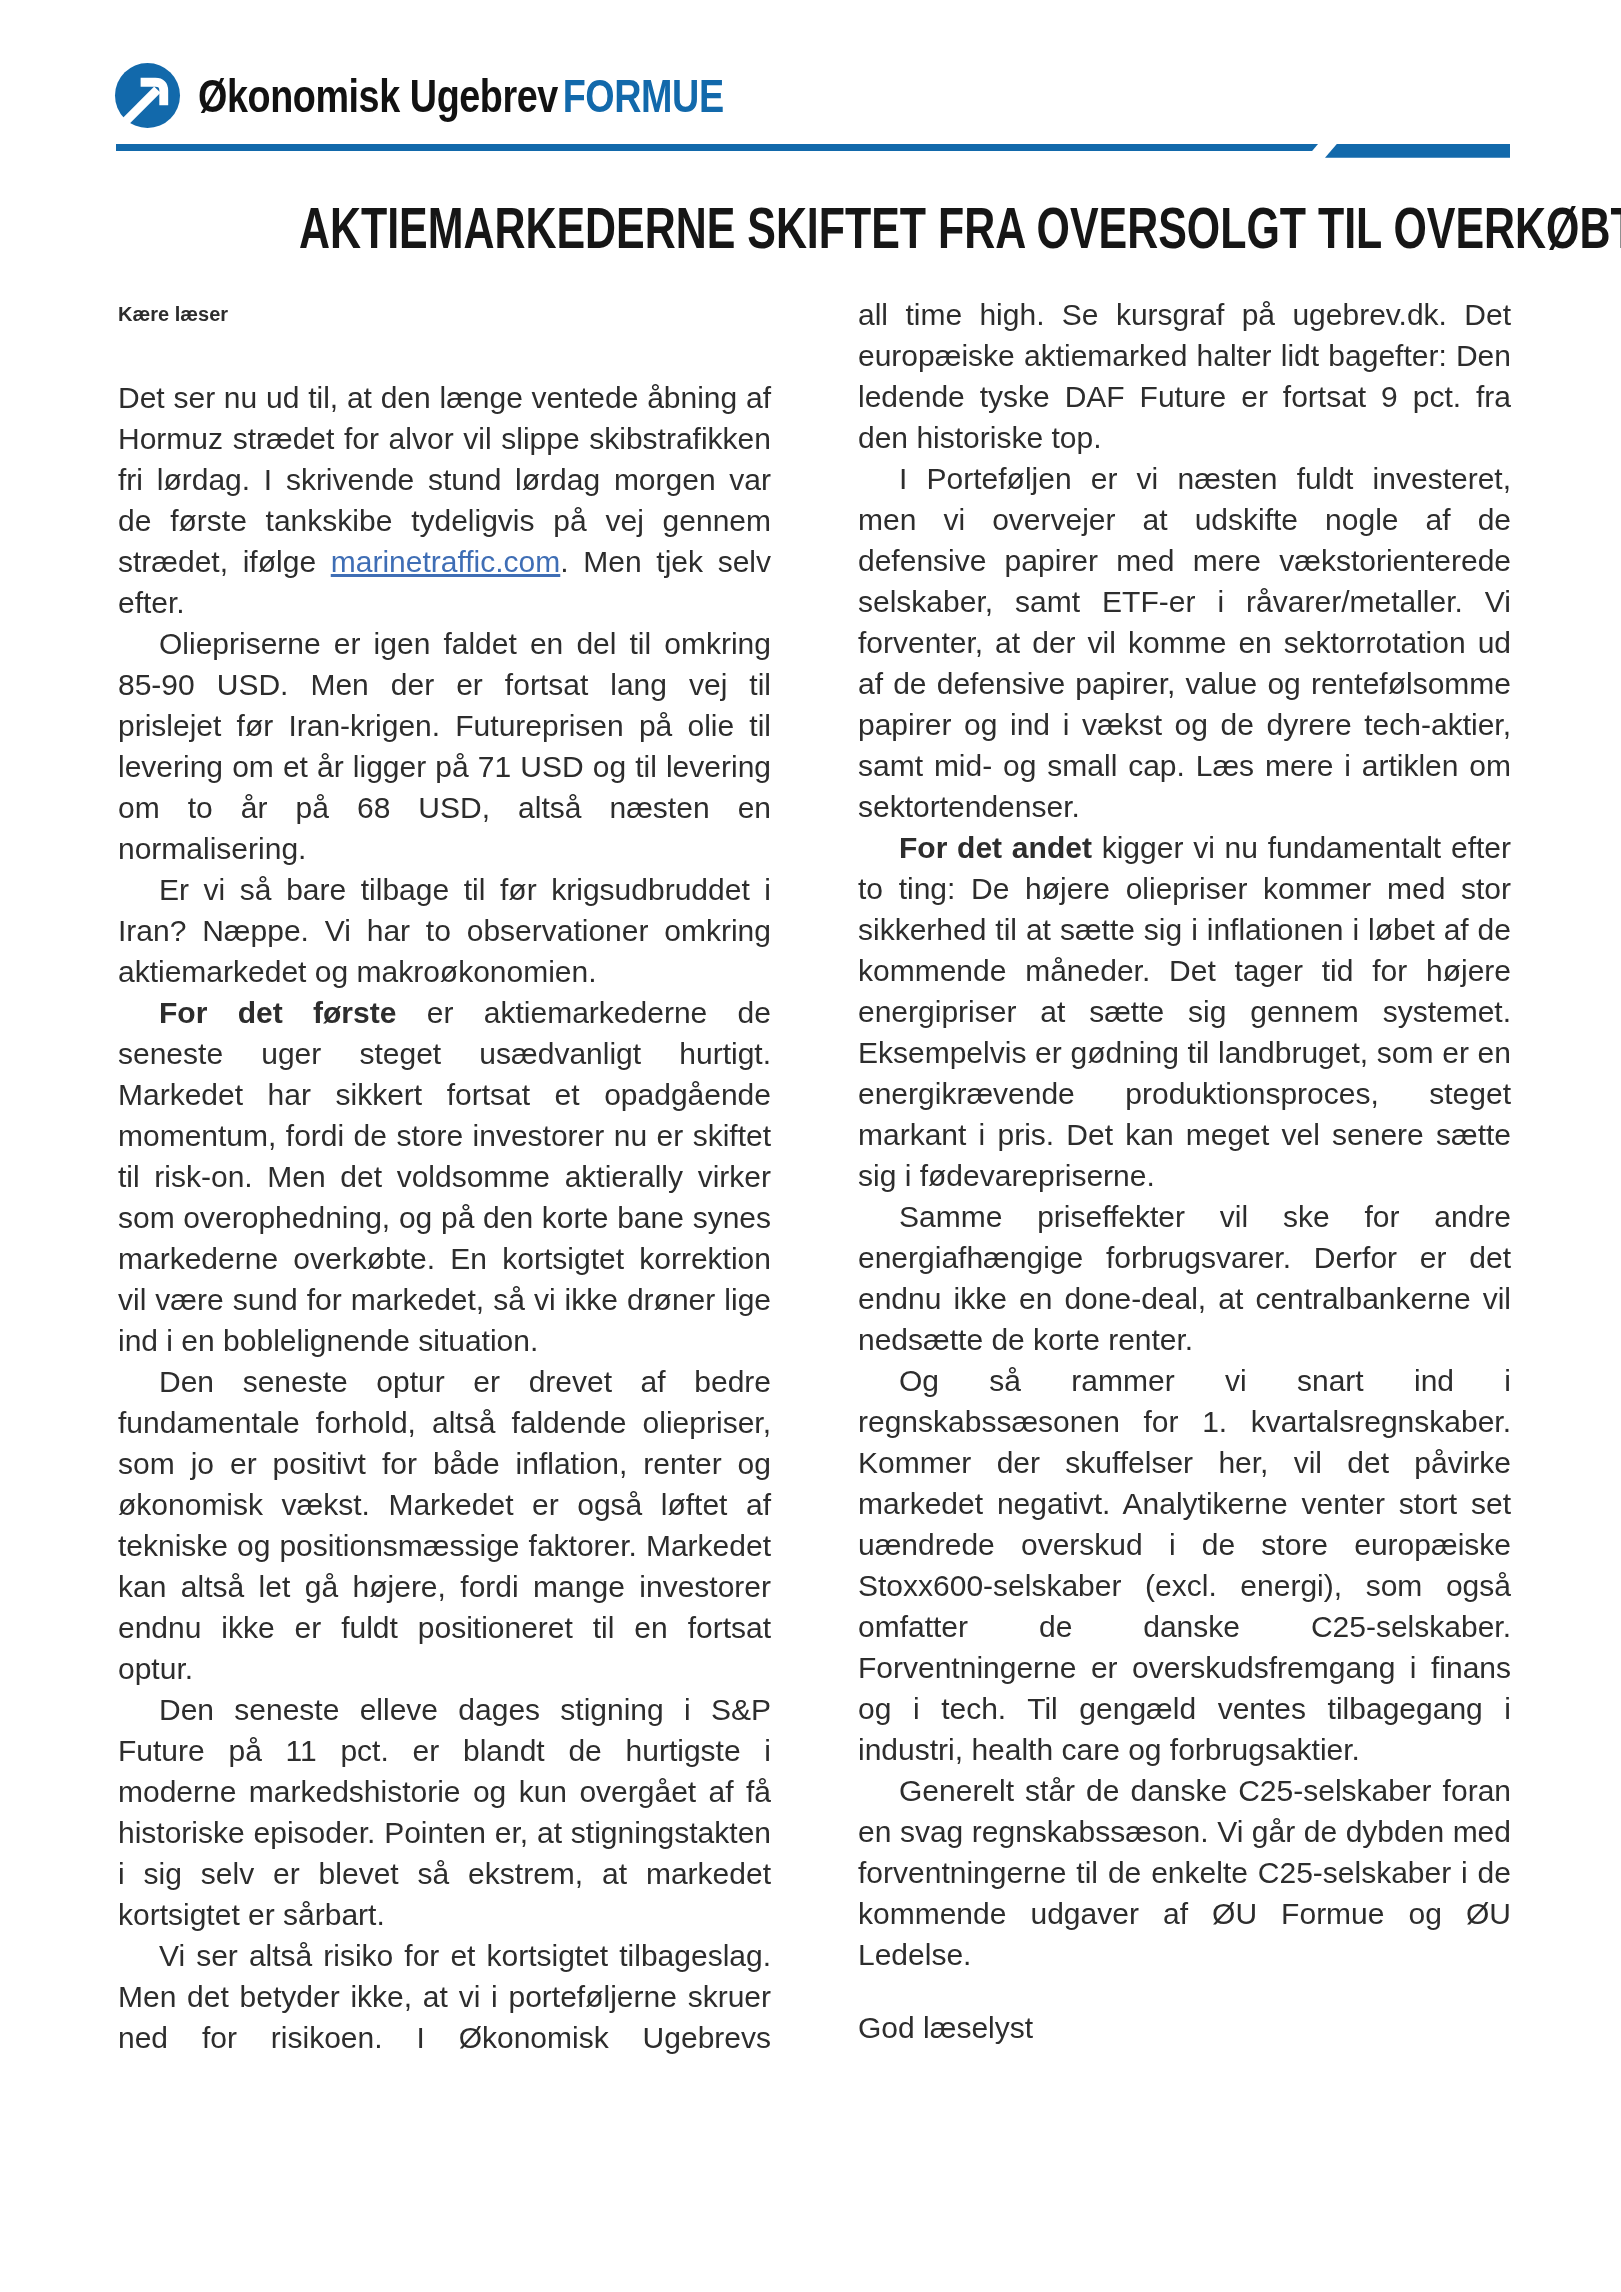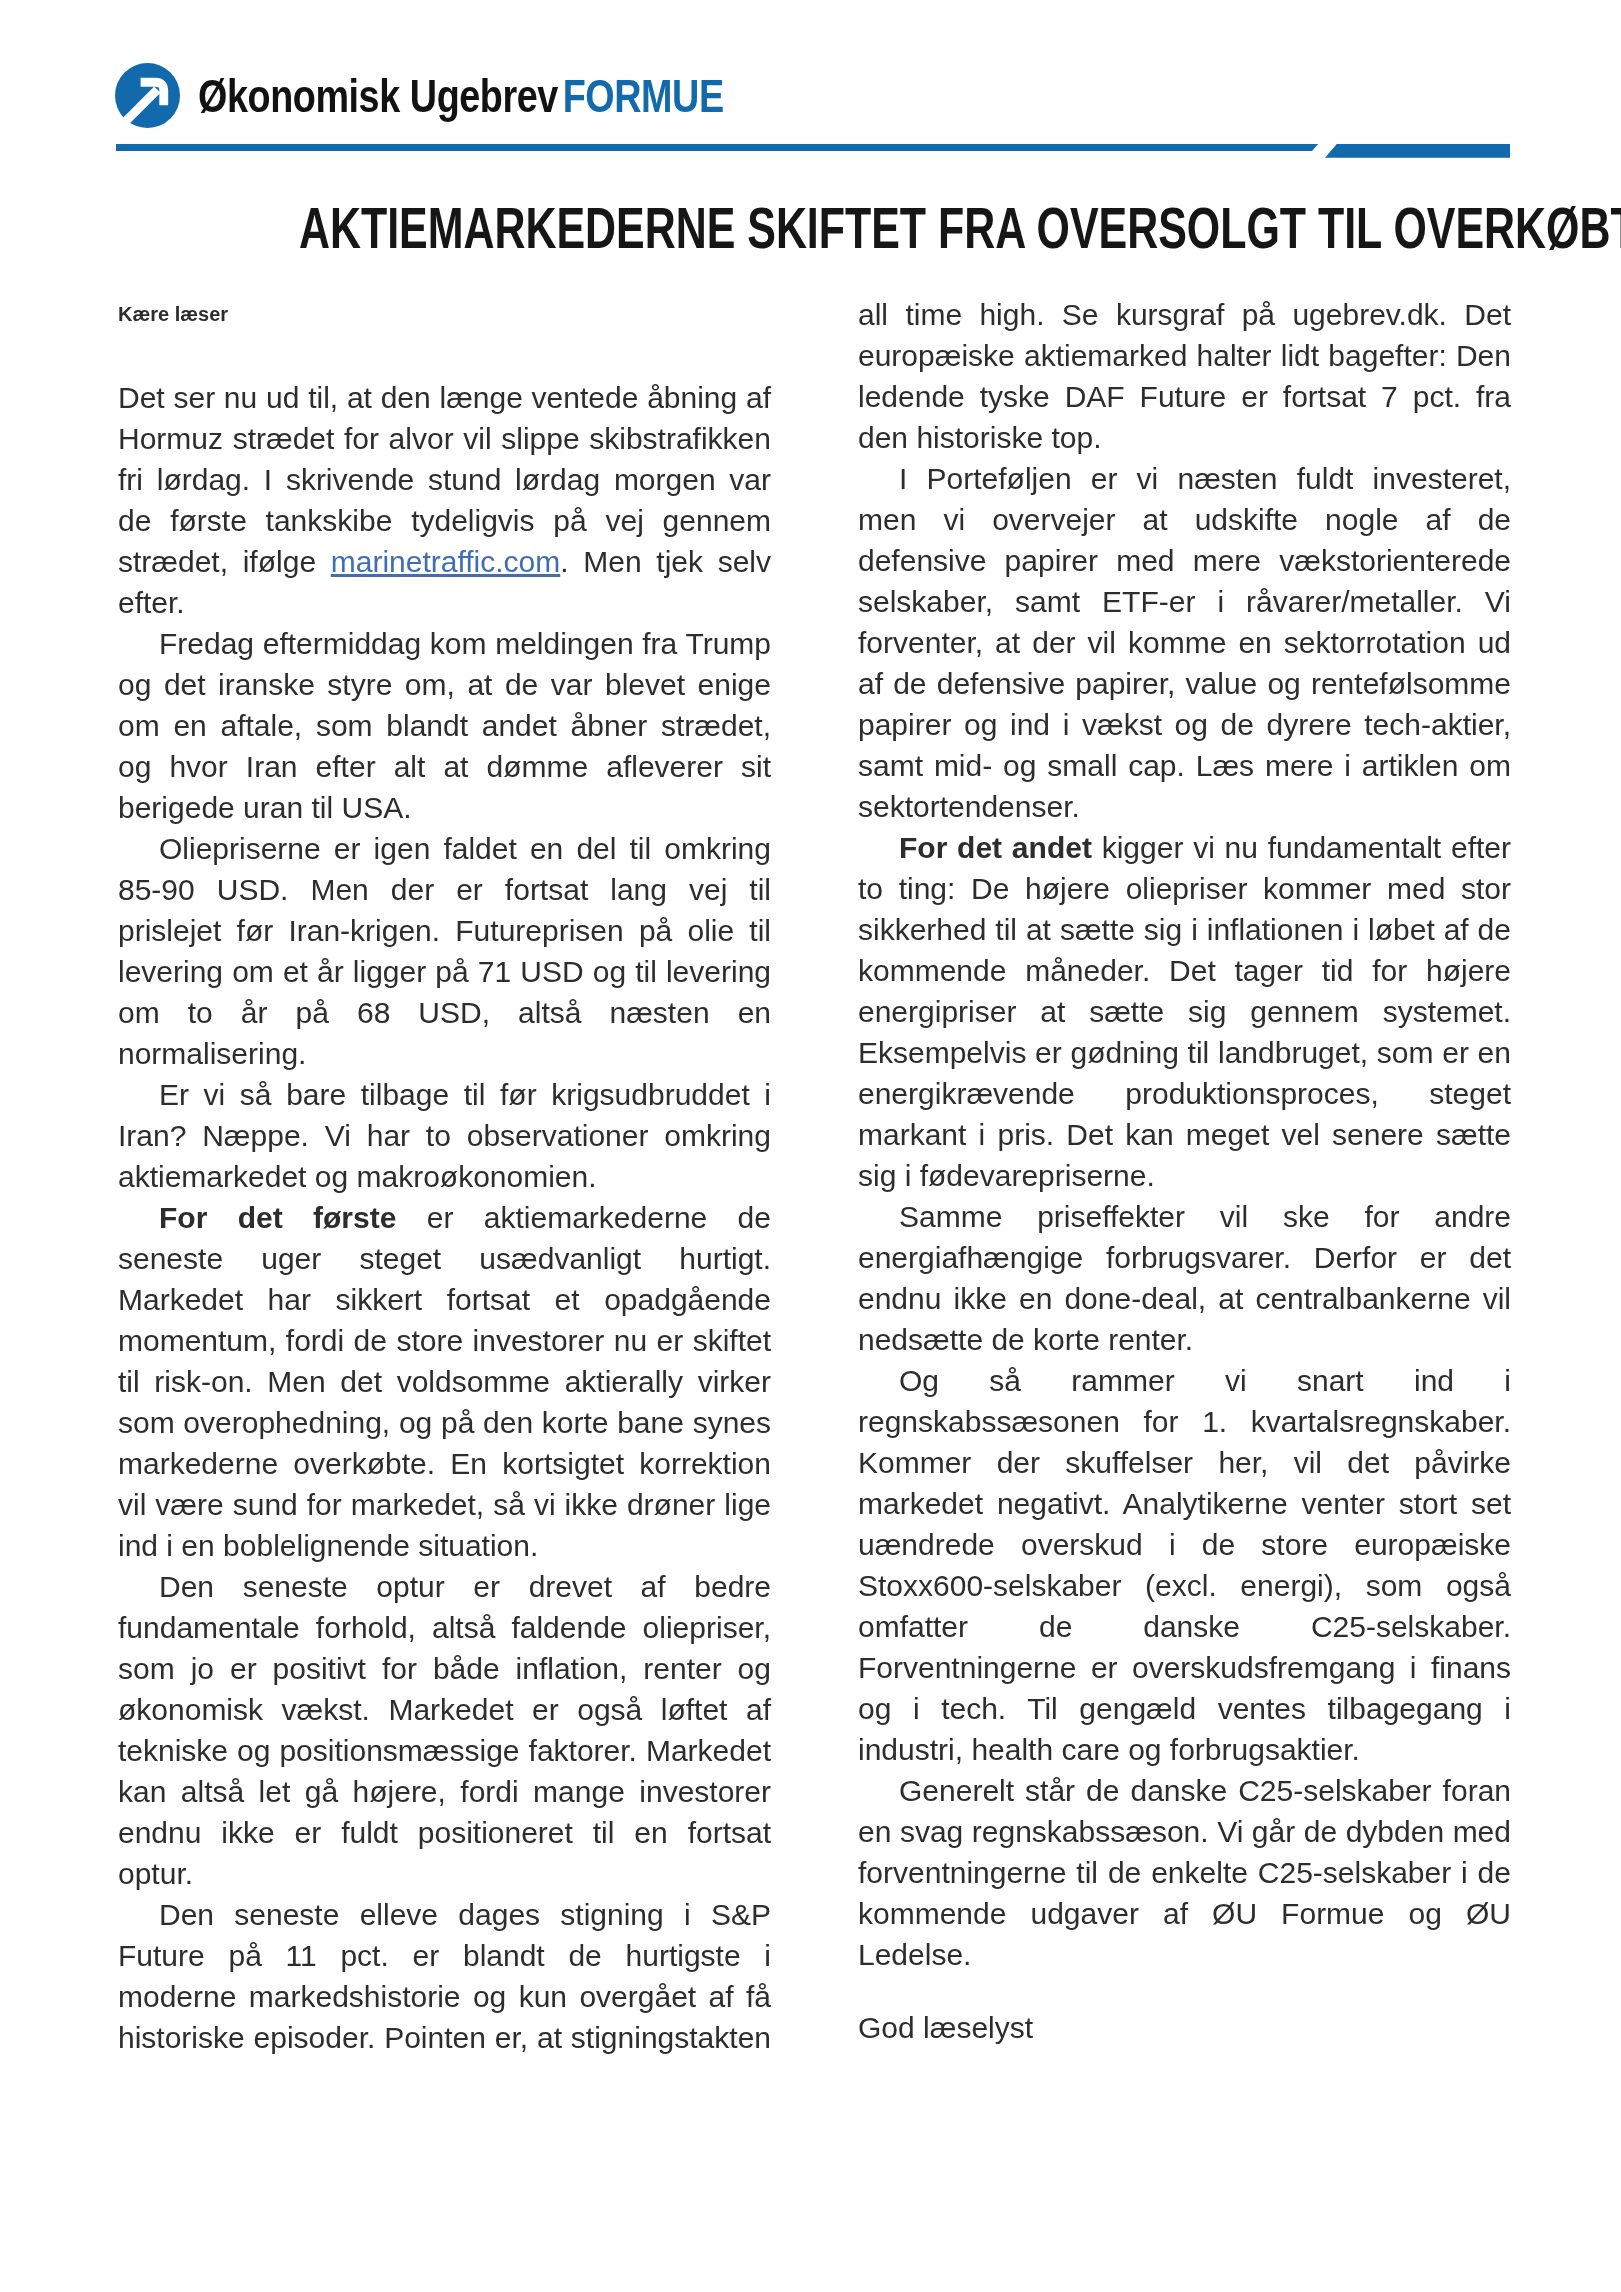--- a/index.html
+++ b/index.html
@@ -102,33 +102,32 @@
   </div>
   <div class="rule-top-thin"></div>
   <div class="rule-top-block"></div>
 
   <div class="headline">AKTIEMARKEDERNE SKIFTET FRA OVERSOLGT TIL OVERKØBT</div>
 
   <div class="col col-left">
     <div class="salutation">Kære læser</div>
     <div>
         <p class="para"><span>Det ser nu ud til, at den længe ventede åbning af Hormuz strædet for alvor vil slippe skibstrafikken fri lørdag. I skrivende stund lørdag morgen var de første tankskibe tydeligvis på vej gennem strædet, ifølge </span><a href="#" class="link">marinetraffic.com</a><span>. Men tjek selv efter.</span></p>
-        <p class="para indent"><span>Fredag eftermiddag kom meldingen fra Trump og det iranske styre om, at de var blevet enige om en aftale, som blandt andet åbner strædet, og hvor Iran efter alt at dømme afleverer sit berigede uran til USA.</span></p>
         <p class="para indent"><span>Oliepriserne er igen faldet en del til omkring 85-90 USD. Men der er fortsat lang vej til prislejet før Iran-krigen. Futureprisen på olie til levering om et år ligger på 71 USD og til levering om to år på 68 USD, altså næsten en normalisering.</span></p>
         <p class="para indent"><span>Er vi så bare tilbage til før krigsudbruddet i Iran? Næppe. Vi har to observationer omkring aktiemarkedet og makroøkonomien.</span></p>
         <p class="para indent"><b>For det første</b><span> er aktiemarkederne de seneste uger steget usædvanligt hurtigt. Markedet har sikkert fortsat et opadgående momentum, fordi de store investorer nu er skiftet til risk-on. Men det voldsomme aktierally virker som overophedning, og på den korte bane synes markederne overkøbte. En kortsigtet korrektion vil være sund for markedet, så vi ikke drøner lige ind i en boblelignende situation.</span></p>
         <p class="para indent"><span>Den seneste optur er drevet af bedre fundamentale forhold, altså faldende oliepriser, som jo er positivt for både inflation, renter og økonomisk vækst. Markedet er også løftet af tekniske og positionsmæssige faktorer. Markedet kan altså let gå højere, fordi mange investorer endnu ikke er fuldt positioneret til en fortsat optur.</span></p>
         <p class="para indent"><span>Den seneste elleve dages stigning i S&amp;P Future på 11 pct. er blandt de hurtigste i moderne markedshistorie og kun overgået af få historiske episoder. Pointen er, at stigningstakten i sig selv er blevet så ekstrem, at markedet kortsigtet er sårbart.</span></p>
         <p class="para indent"><span>Vi ser altså risiko for et kortsigtet tilbageslag. Men det betyder ikke, at vi i porteføljerne skruer ned for risikoen. I Økonomisk Ugebrevs Forsigtige Portefølje vil vi i stedet undlade at skrue op for risikoen lige nu, men afvente et eventuelt tilbagefald.</span></p>
       </div>
   </div>
 
   <div class="col col-right">
     <div>
-        <p class="para"><span>all time high. Se kursgraf på ugebrev.dk. Det europæiske aktiemarked halter lidt bagefter: Den ledende tyske DAF Future er fortsat 7 pct. fra den historiske top.</span></p>
+        <p class="para"><span>all time high. Se kursgraf på ugebrev.dk. Det europæiske aktiemarked halter lidt bagefter: Den ledende tyske DAF Future er fortsat 9 pct. fra den historiske top.</span></p>
         <p class="para indent"><span>I Porteføljen er vi næsten fuldt investeret, men vi overvejer at udskifte nogle af de defensive papirer med mere vækstorienterede selskaber, samt ETF-er i råvarer/metaller. Vi forventer, at der vil komme en sektorrotation ud af de defensive papirer, value og rentefølsomme papirer og ind i vækst og de dyrere tech-aktier, samt mid- og small cap. Læs mere i artiklen om sektortendenser.</span></p>
         <p class="para indent"><b>For det andet</b><span> kigger vi nu fundamentalt efter to ting: De højere oliepriser kommer med stor sikkerhed til at sætte sig i inflationen i løbet af de kommende måneder. Det tager tid for højere energipriser at sætte sig gennem systemet. Eksempelvis er gødning til landbruget, som er en energikrævende produktionsproces, steget markant i pris. Det kan meget vel senere sætte sig i fødevarepriserne.</span></p>
         <p class="para indent"><span>Samme priseffekter vil ske for andre energiafhængige forbrugsvarer. Derfor er det endnu ikke en done-deal, at centralbankerne vil nedsætte de korte renter.</span></p>
         <p class="para indent"><span>Og så rammer vi snart ind i regnskabssæsonen for 1. kvartalsregnskaber. Kommer der skuffelser her, vil det påvirke markedet negativt. Analytikerne venter stort set uændrede overskud i de store europæiske Stoxx600-selskaber (excl. energi), som også omfatter de danske C25-selskaber. Forventningerne er overskudsfremgang i finans og i tech. Til gengæld ventes tilbagegang i industri, health care og forbrugsaktier.</span></p>
         <p class="para indent"><span>Generelt står de danske C25-selskaber foran en svag regnskabssæson. Vi går de dybden med forventningerne til de enkelte C25-selskaber i de kommende udgaver af ØU Formue og ØU Ledelse.</span></p>
       </div>
     <div class="closing">God læselyst</div>
     <div class="signature-wrap">
       <svg width="382" height="120" viewBox="0 0 390 122" aria-hidden="true">
         <g fill="none" stroke="#1b1b1b" stroke-width="5.5" stroke-linecap="round" stroke-linejoin="round">

